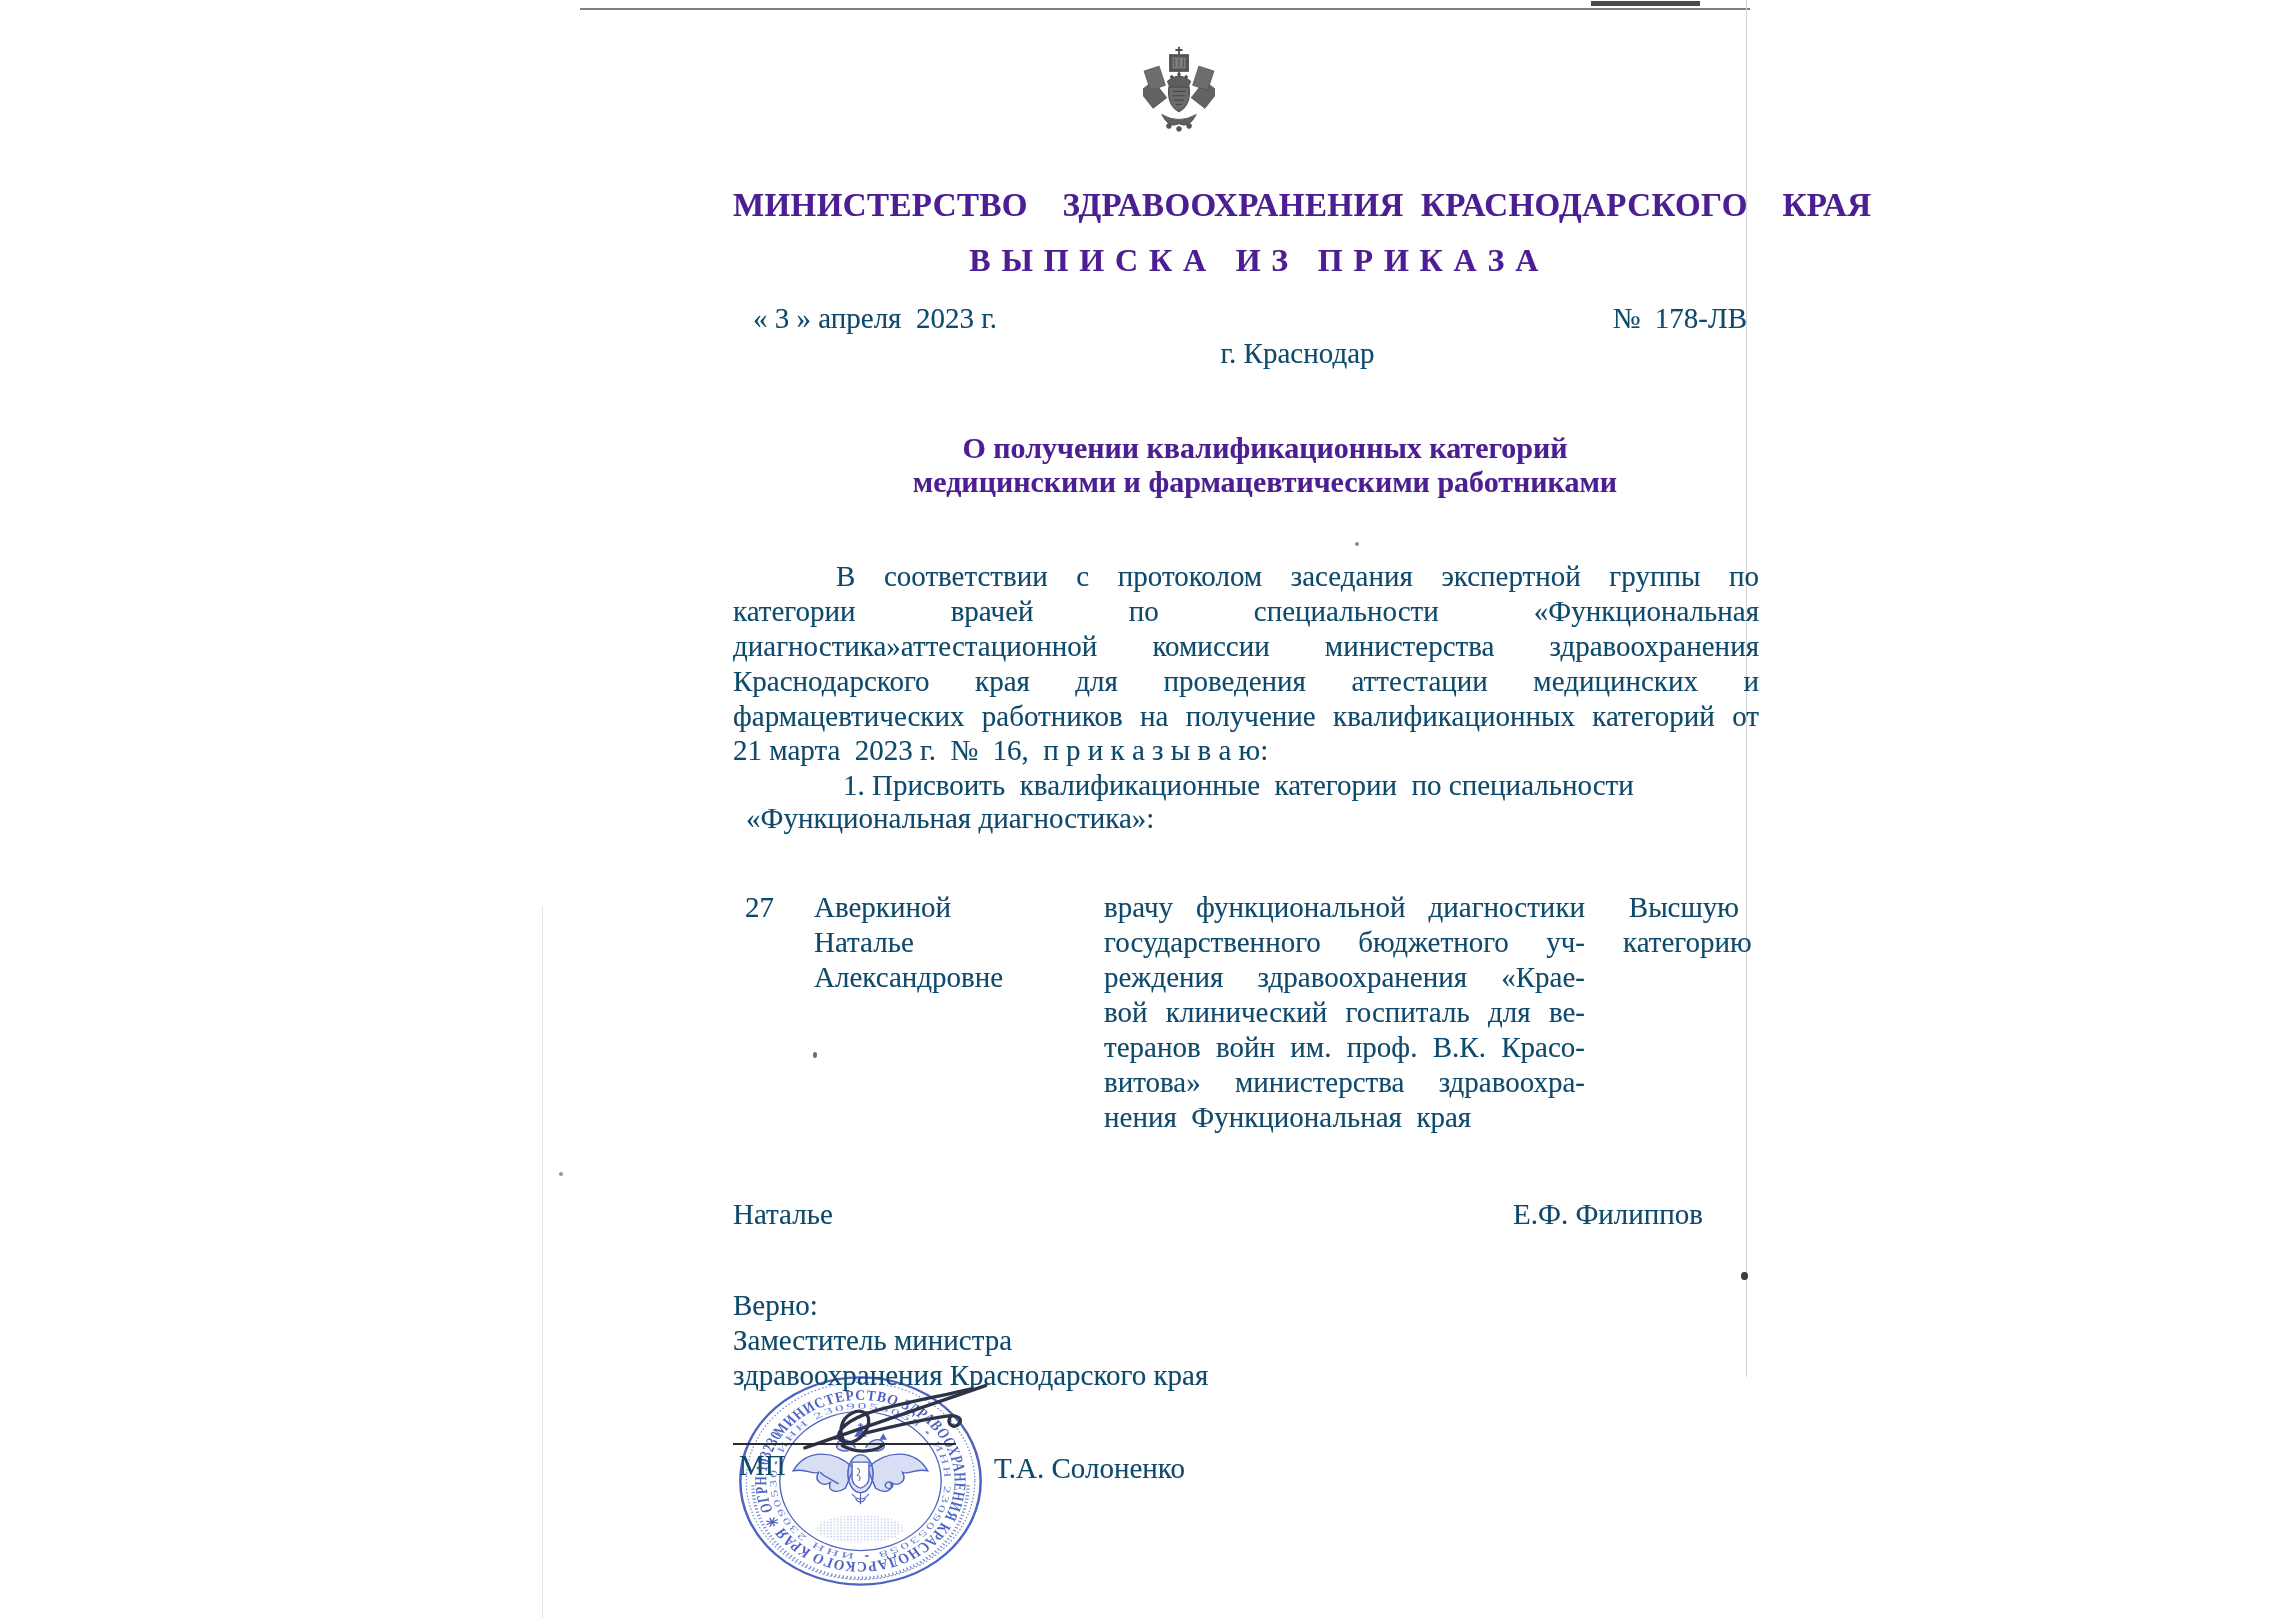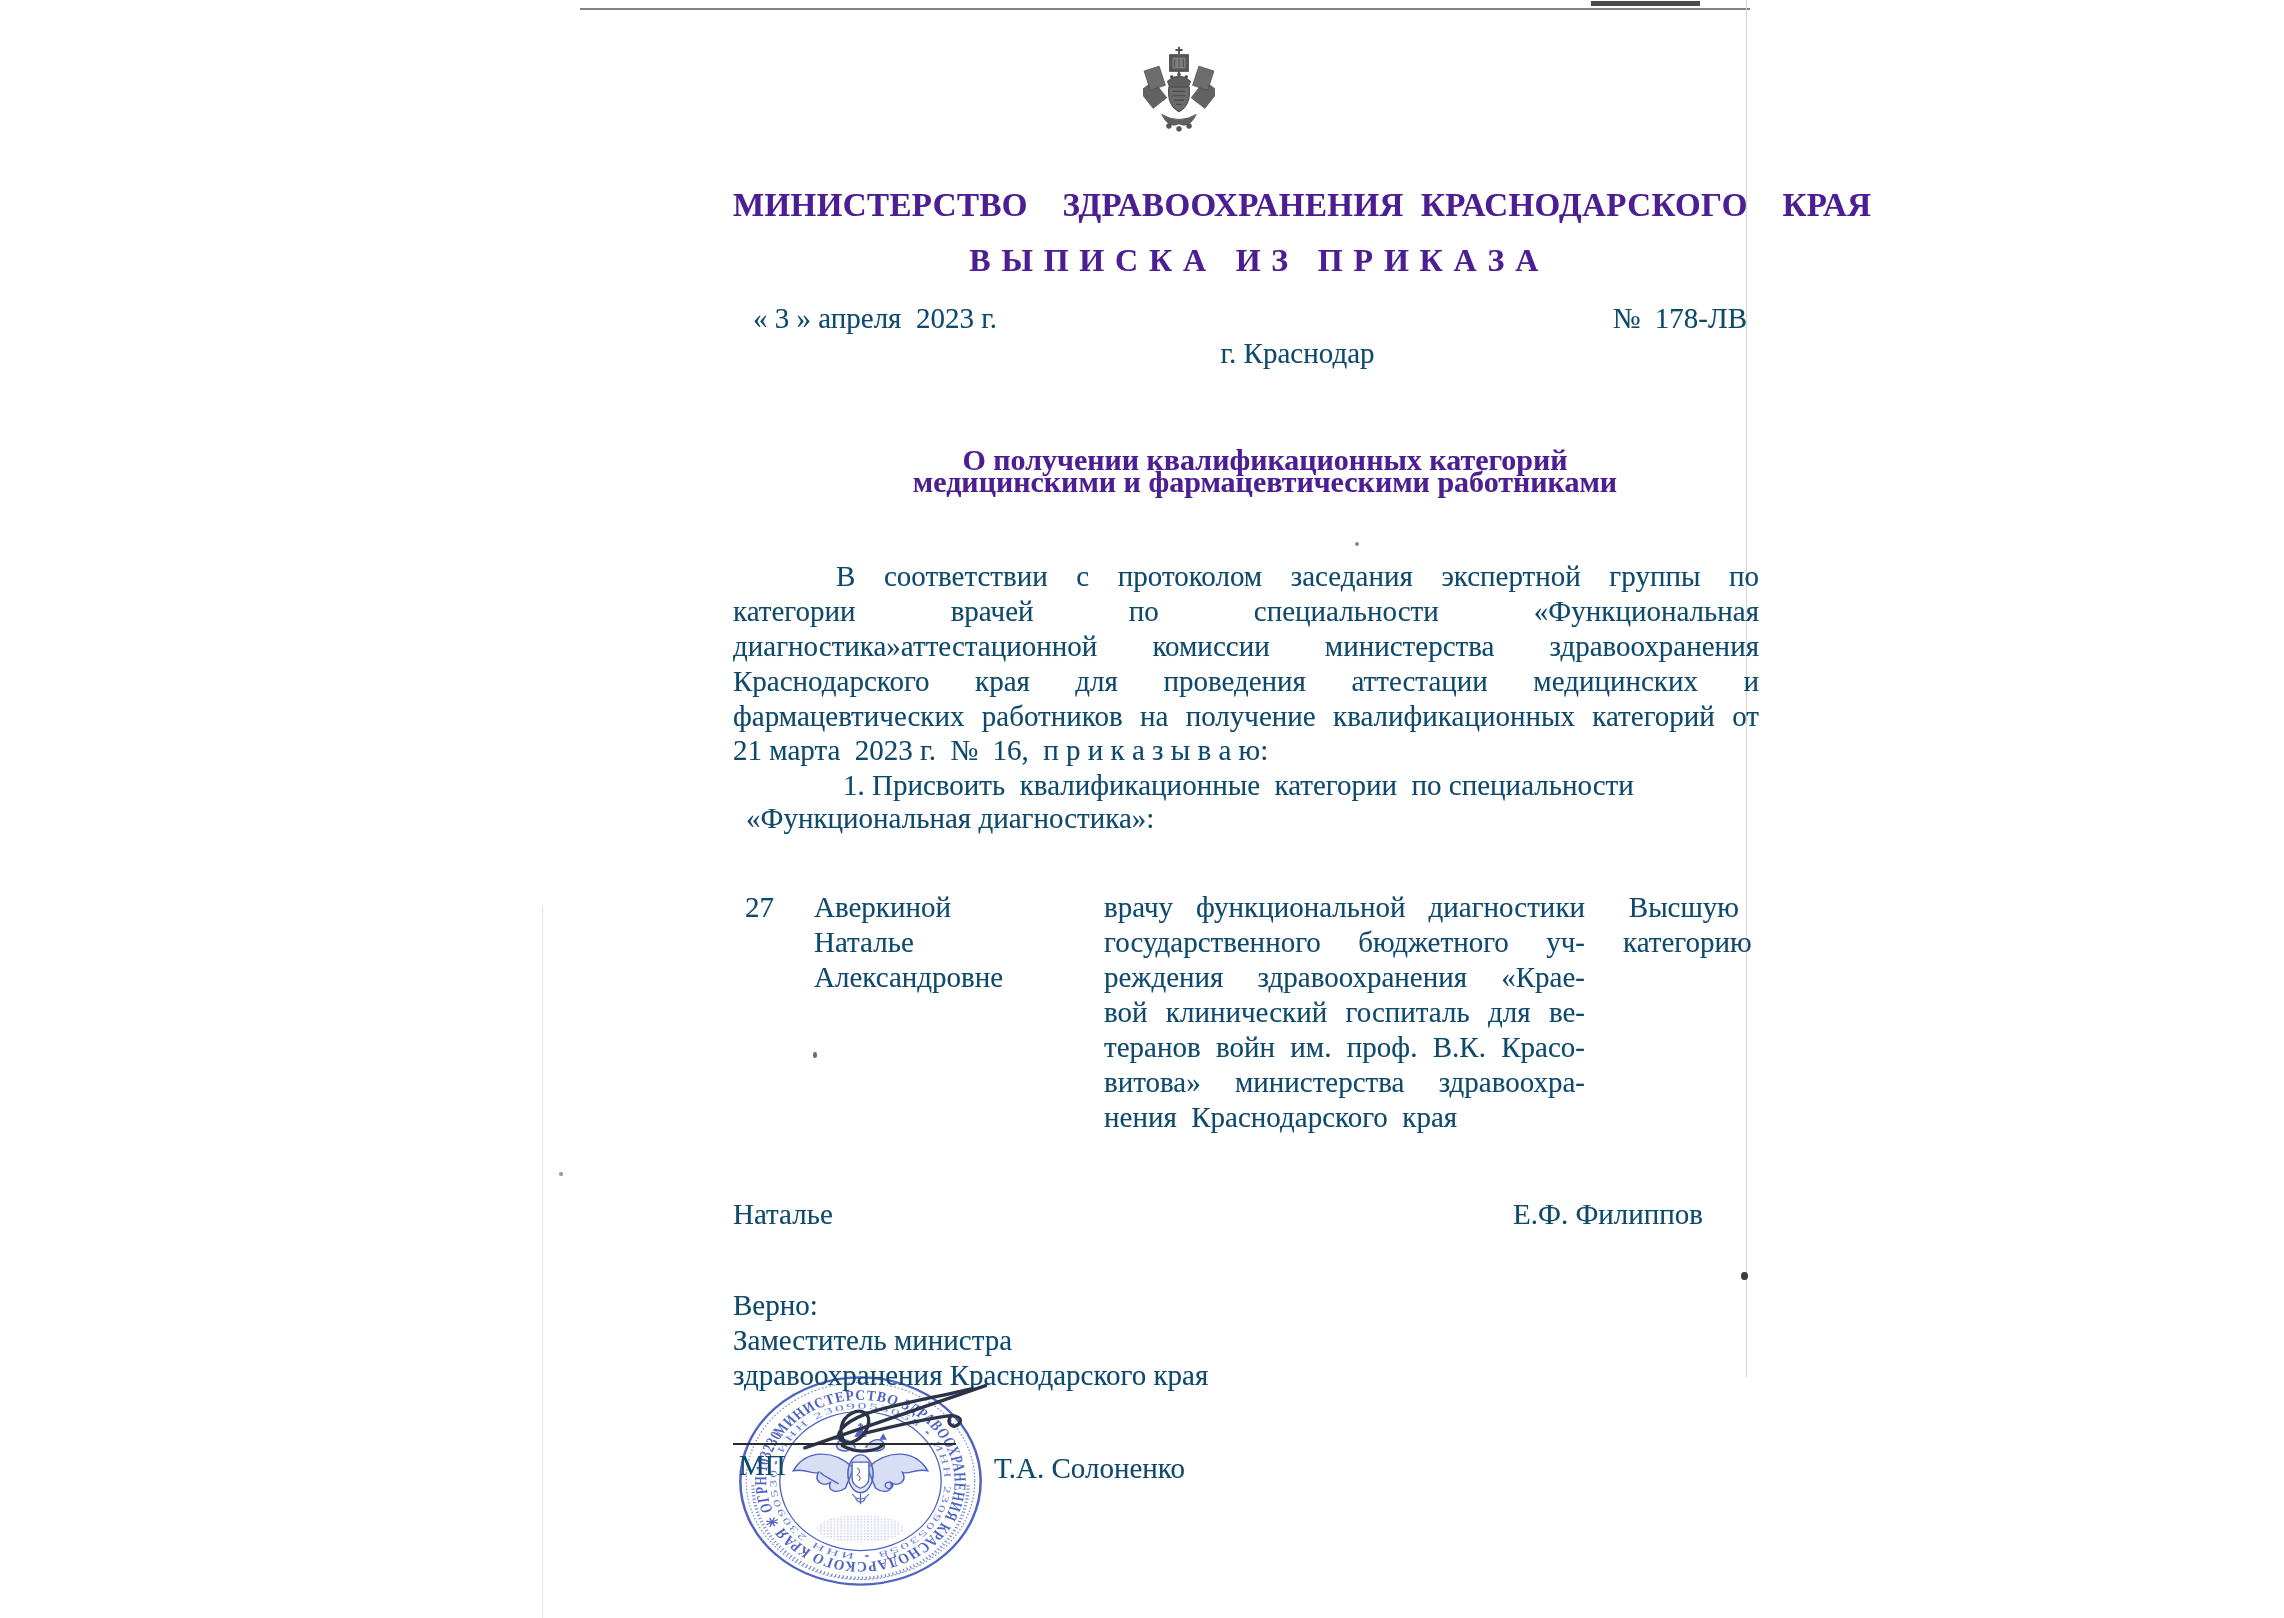--- a/index.html
+++ b/index.html
@@ -115,21 +115,21 @@
 
   <div class="abs t b ctr" style="left:733px;top:243px;width:1043px;font-size:32px;letter-spacing:1.4px;">В Ы П И С К А   И З   П Р И К А З А</div>
 
   <div class="abs row-flex" style="left:733px;top:301px;width:1014px;">
     <span class="t" style="padding-left:20px;">« 3 » апреля  2023 г.</span>
     <span class="t">№  178-ЛВ</span>
   </div>
 
   <div class="abs t ctr" style="left:776px;top:336px;width:1043px;">г. Краснодар</div>
 
-  <div class="abs t b ctr" style="left:733px;top:442px;width:1064px;font-size:30px;">О получении квалификационных категорий</div>
+  <div class="abs t b ctr" style="left:733px;top:430px;width:1064px;font-size:30px;">О получении квалификационных категорий</div>
   <div class="abs t b ctr" style="left:733px;top:464px;width:1064px;font-size:30px;">медицинскими и фармацевтическими работниками</div>
 
   <div class="abs t j" style="left:733px;top:559px;width:1026px;padding-left:103px;box-sizing:border-box;">В  соответствии  с  протоколом  заседания  экспертной  группы  по</div>
   <div class="abs t j" style="left:733px;top:594px;width:1026px;">категории врачей по специальности «Функциональная</div>
   <div class="abs t j" style="left:733px;top:629px;width:1026px;">диагностика»аттестационной комиссии министерства здравоохранения</div>
   <div class="abs t j" style="left:733px;top:664px;width:1026px;">Краснодарского края для проведения аттестации медицинских и</div>
   <div class="abs t j" style="left:733px;top:699px;width:1026px;">фармацевтических работников на получение квалификационных категорий от</div>
   <div class="abs t" style="left:733px;top:733px;">21 марта  2023 г.  №  16,  п р и к а з ы в а ю:</div>
   <div class="abs t" style="left:843px;top:768px;">1. Присвоить  квалификационные  категории  по специальности</div>
   <div class="abs t" style="left:746px;top:801px;">«Функциональная диагностика»:</div>
@@ -142,21 +142,21 @@
     <div class="t">Александровне</div>
   </div>
 
   <div class="abs" style="left:1104px;top:890px;width:481px;">
     <div class="t j">врачу функциональной диагностики</div>
     <div class="t j">государственного бюджетного уч-</div>
     <div class="t j">реждения здравоохранения «Крае-</div>
     <div class="t j">вой клинический госпиталь для ве-</div>
     <div class="t j">теранов войн  им. проф. В.К. Красо-</div>
     <div class="t j">витова» министерства здравоохра-</div>
-    <div class="t">нения  Краснодарского  края</div>
+    <div class="t">нения  Функциональная  края</div>
   </div>
 
   <div class="abs" style="left:1623px;top:890px;width:138px;">
     <div class="t" style="padding-left:5.8px;">Высшую</div>
     <div class="t">категорию</div>
   </div>
 
   <div class="abs t" style="left:733px;top:1197px;">Наталье</div>
   <div class="abs t" style="left:1513px;top:1197px;">Е.Ф. Филиппов</div>
 

